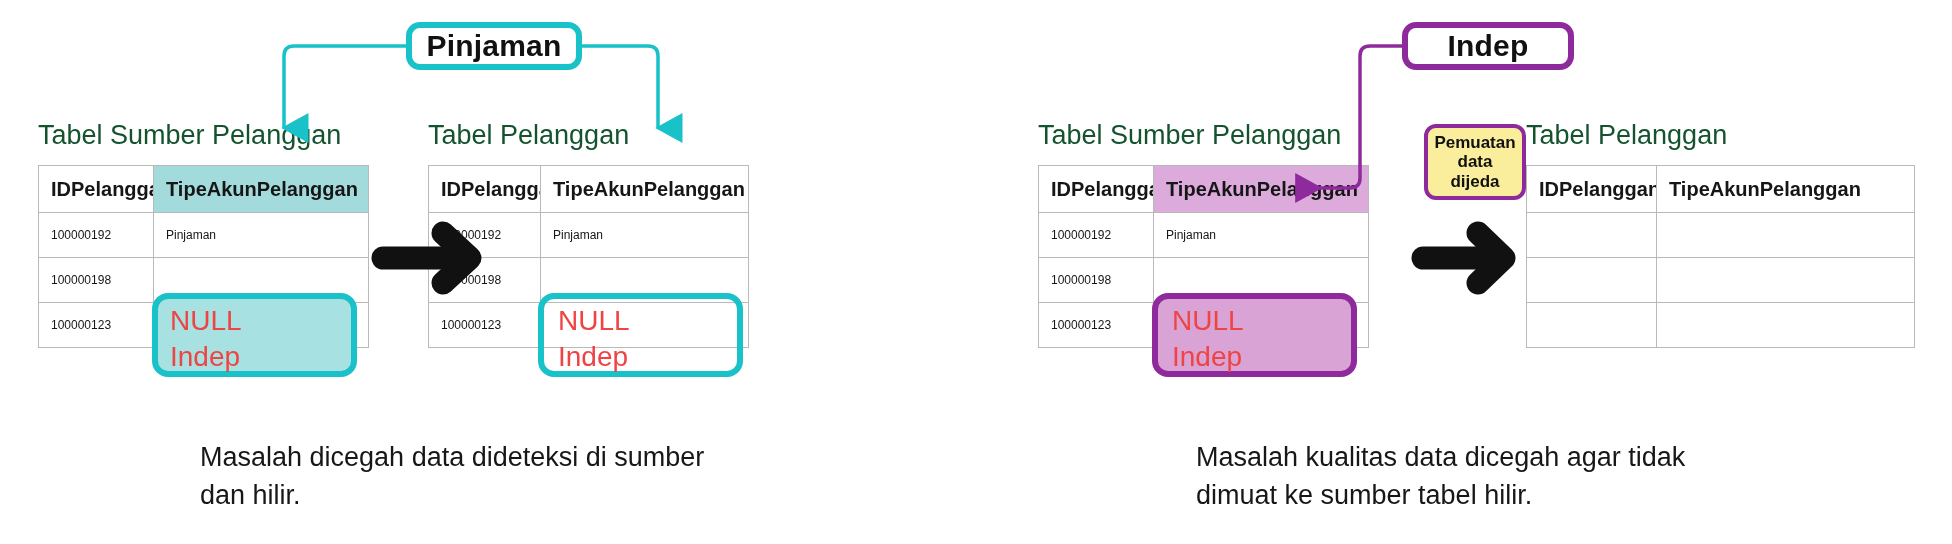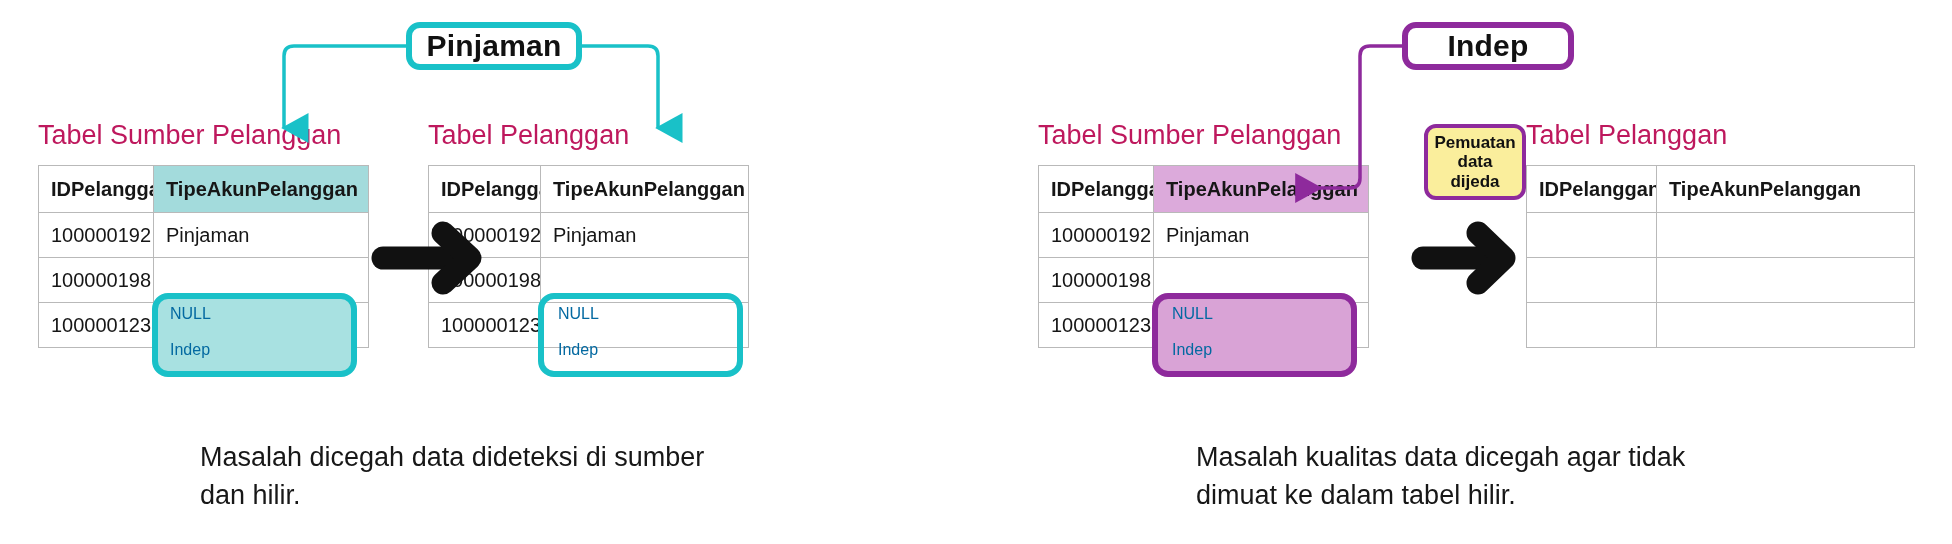--- a/index.html
+++ b/index.html
@@ -63,38 +63,38 @@
     font-weight: bold;
     line-height: 1.12;
     color: #111111;
     z-index: 45;
     padding: 12px 3px;
   }
   
   .tbl-title {
     position: absolute;
     font-size: 27px;
-    color: #be185d;
+    color: #14532d;
     white-space: nowrap;
     z-index: 20;
   }
   
   .tbl {
     position: absolute;
     border-collapse: collapse;
     table-layout: fixed;
     background: #ffffff;
     z-index: 10;
   }
   .tbl td, .tbl th {
     border: 1px solid #b9b9b9;
     box-sizing: border-box;
     padding: 0 12px;
     text-align: left;
-    font-size: 20px;
+    font-size: 12px;
     color: #161616;
     font-weight: normal;
     height: 45px;
     overflow: hidden;
     white-space: nowrap;
   }
   .tbl th {
     font-weight: bold;
     font-size: 20px;
     height: 47px;
@@ -119,22 +119,22 @@
   .hl-teal-open {
     border: 6px solid #19c1c8;
     background: transparent;
   }
   .hl-purple-fill {
     border: 6px solid #8e2a9c;
     background: #d9a3d6;
   }
   .hl-label {
     position: absolute;
-    font-size: 16px;
-    color: #0369a1;
+    font-size: 28px;
+    color: #ef4444;
     z-index: 30;
   }
 
   
   .overlay {
     position: absolute;
     left: 0; top: 0;
     width: 1952px; height: 544px;
     z-index: 35;
     pointer-events: none;
@@ -286,21 +286,21 @@
         <td class="cell-empty"></td>
         <td class="cell-empty"></td>
       </tr>
       <tr>
         <td class="cell-empty"></td>
         <td class="cell-empty"></td>
       </tr>
     </tbody>
   </table>
 
-  <div class="caption" style="left:1196px; top:438px; width:560px;">Masalah kualitas data dicegah agar tidak dimuat ke dalam tabel hilir.</div>
+  <div class="caption" style="left:1196px; top:438px; width:560px;">Masalah kualitas data dicegah agar tidak dimuat ke sumber tabel hilir.</div>
 
   <svg class="overlay" viewBox="0 0 1952 544" xmlns="http://www.w3.org/2000/svg">
     <defs>
       <marker id="tealhead" markerWidth="9" markerHeight="9" refX="4.5" refY="7.6" orient="auto" markerUnits="strokeWidth">
         <path d="M0.2,0.6 L4.5,8.4 L8.8,0.6 Z" fill="#19c1c8"></path>
       </marker>
       <marker id="purplehead" markerWidth="9" markerHeight="9" refX="7.6" refY="4.5" orient="auto" markerUnits="strokeWidth">
         <path d="M8.4,0.2 L0.6,4.5 L8.4,8.8 Z" fill="#8e2a9c"></path>
       </marker>
     </defs>

